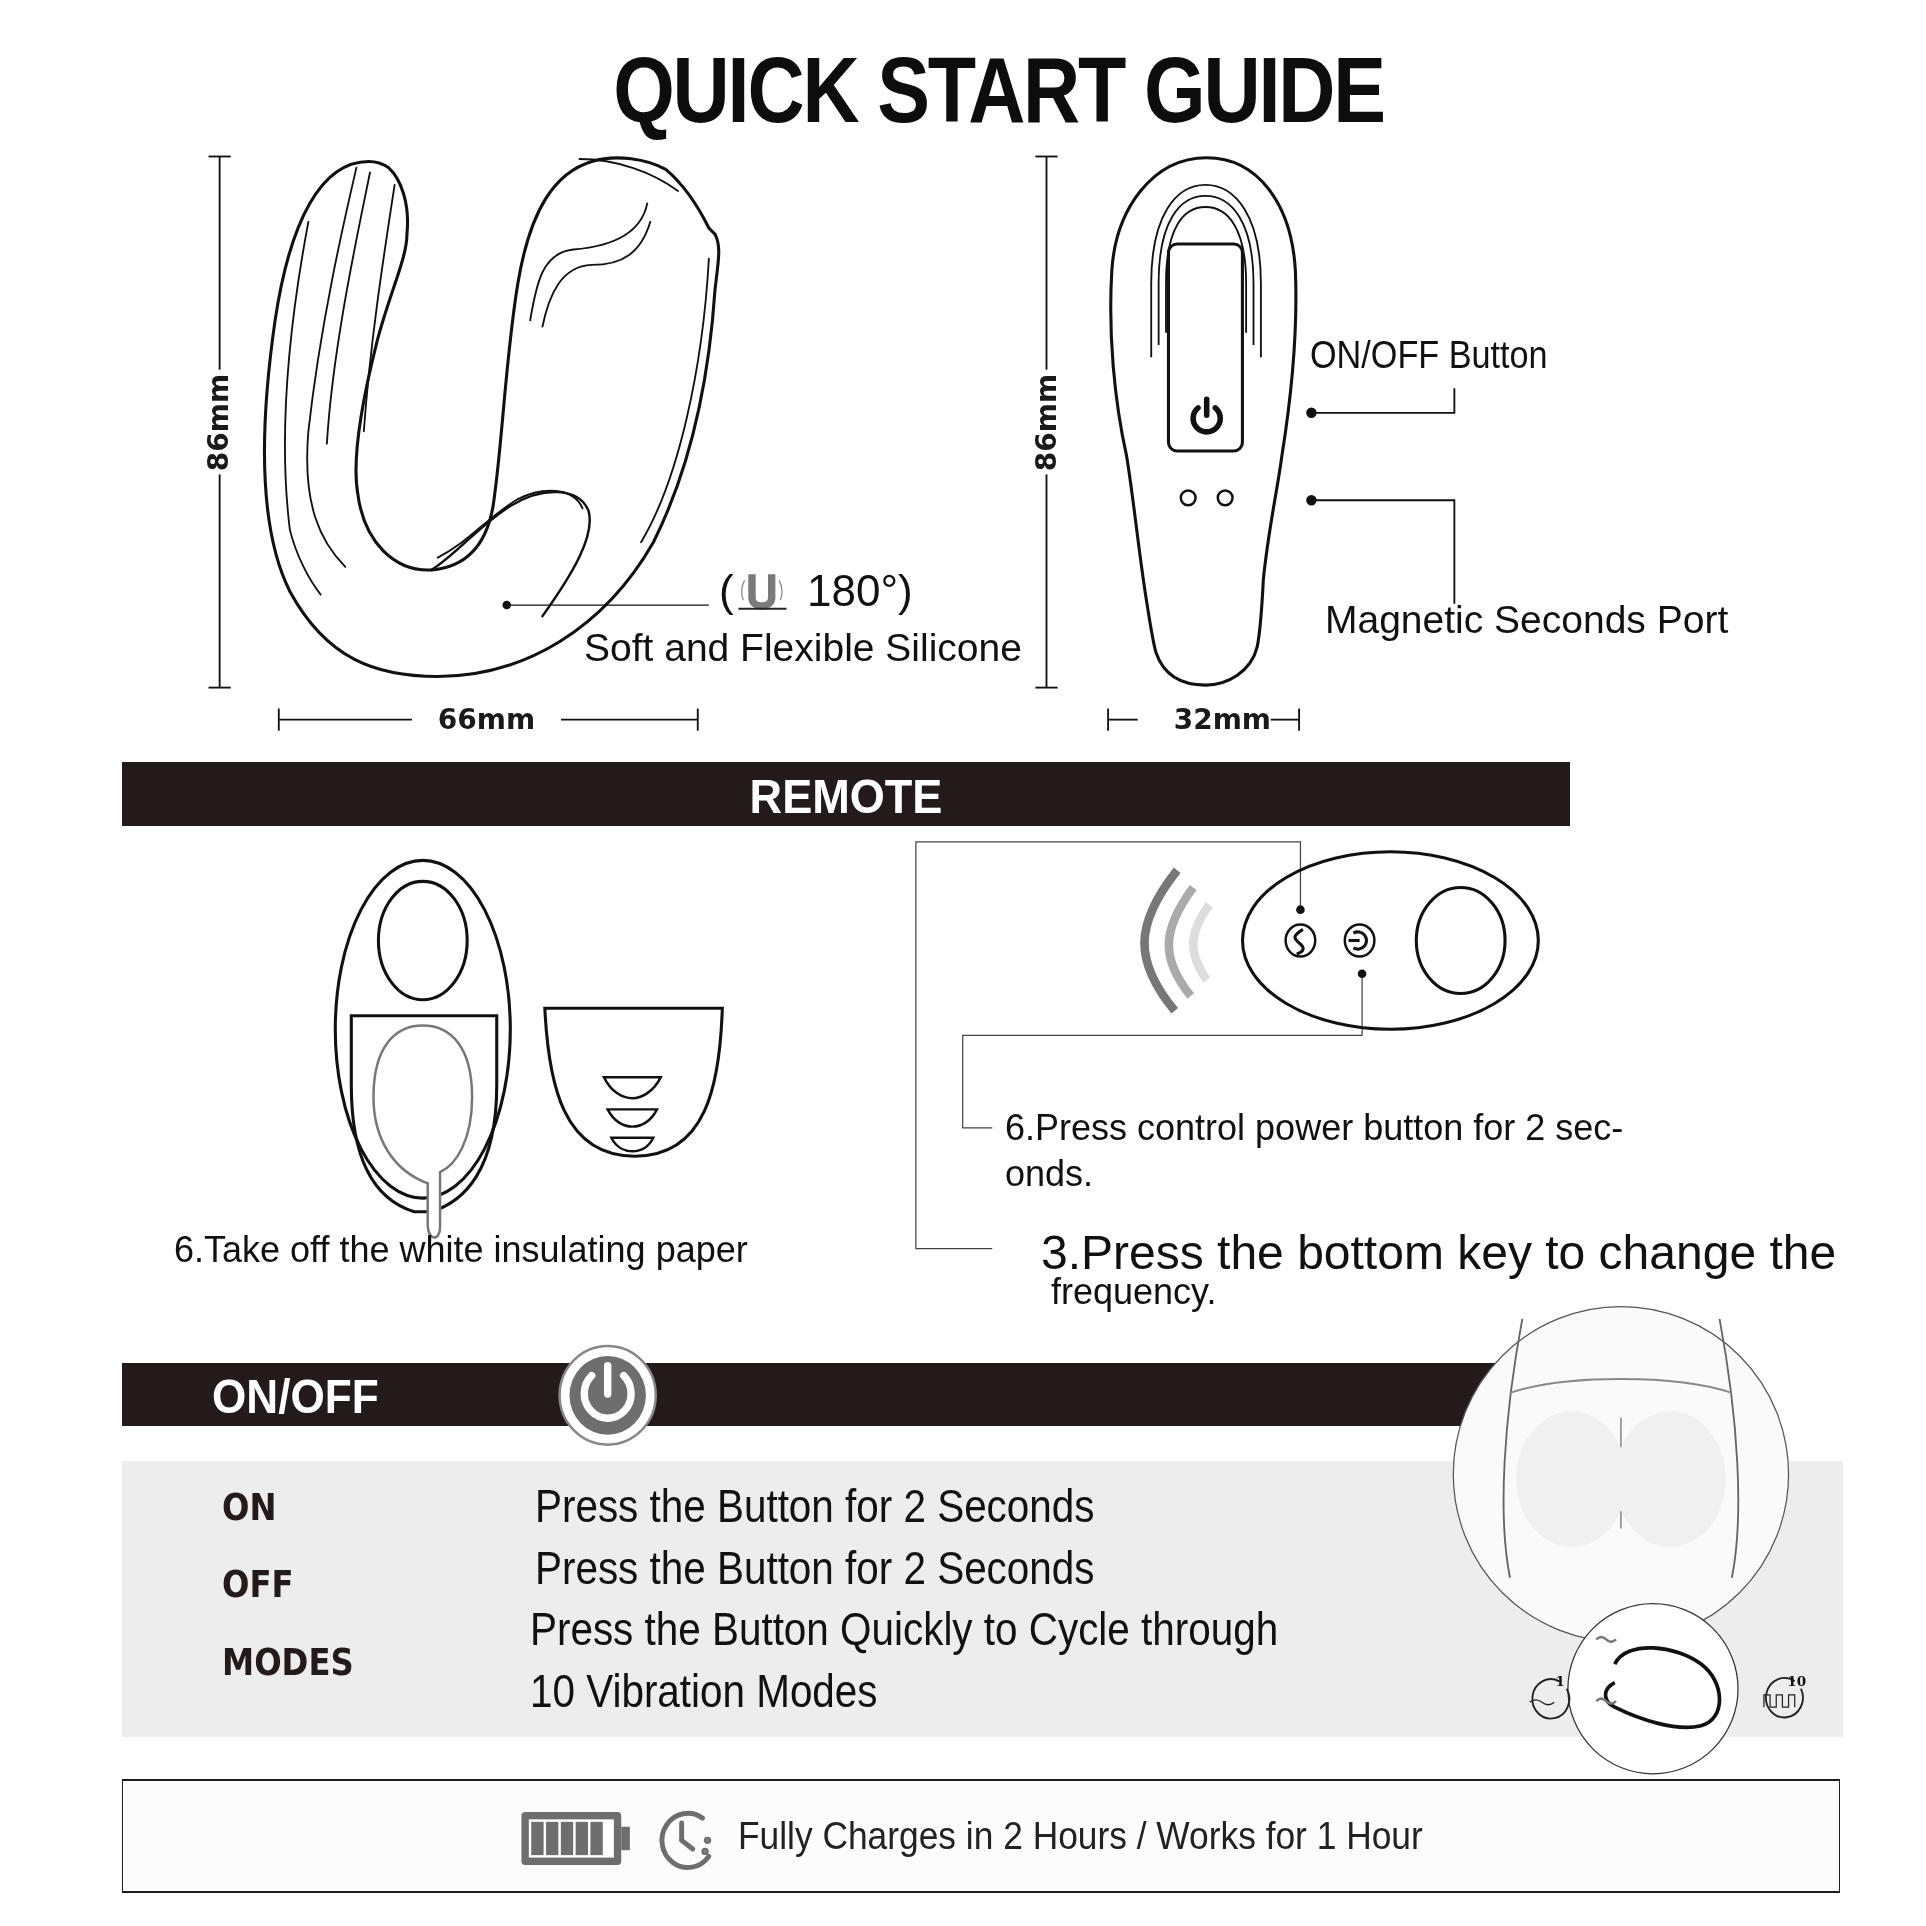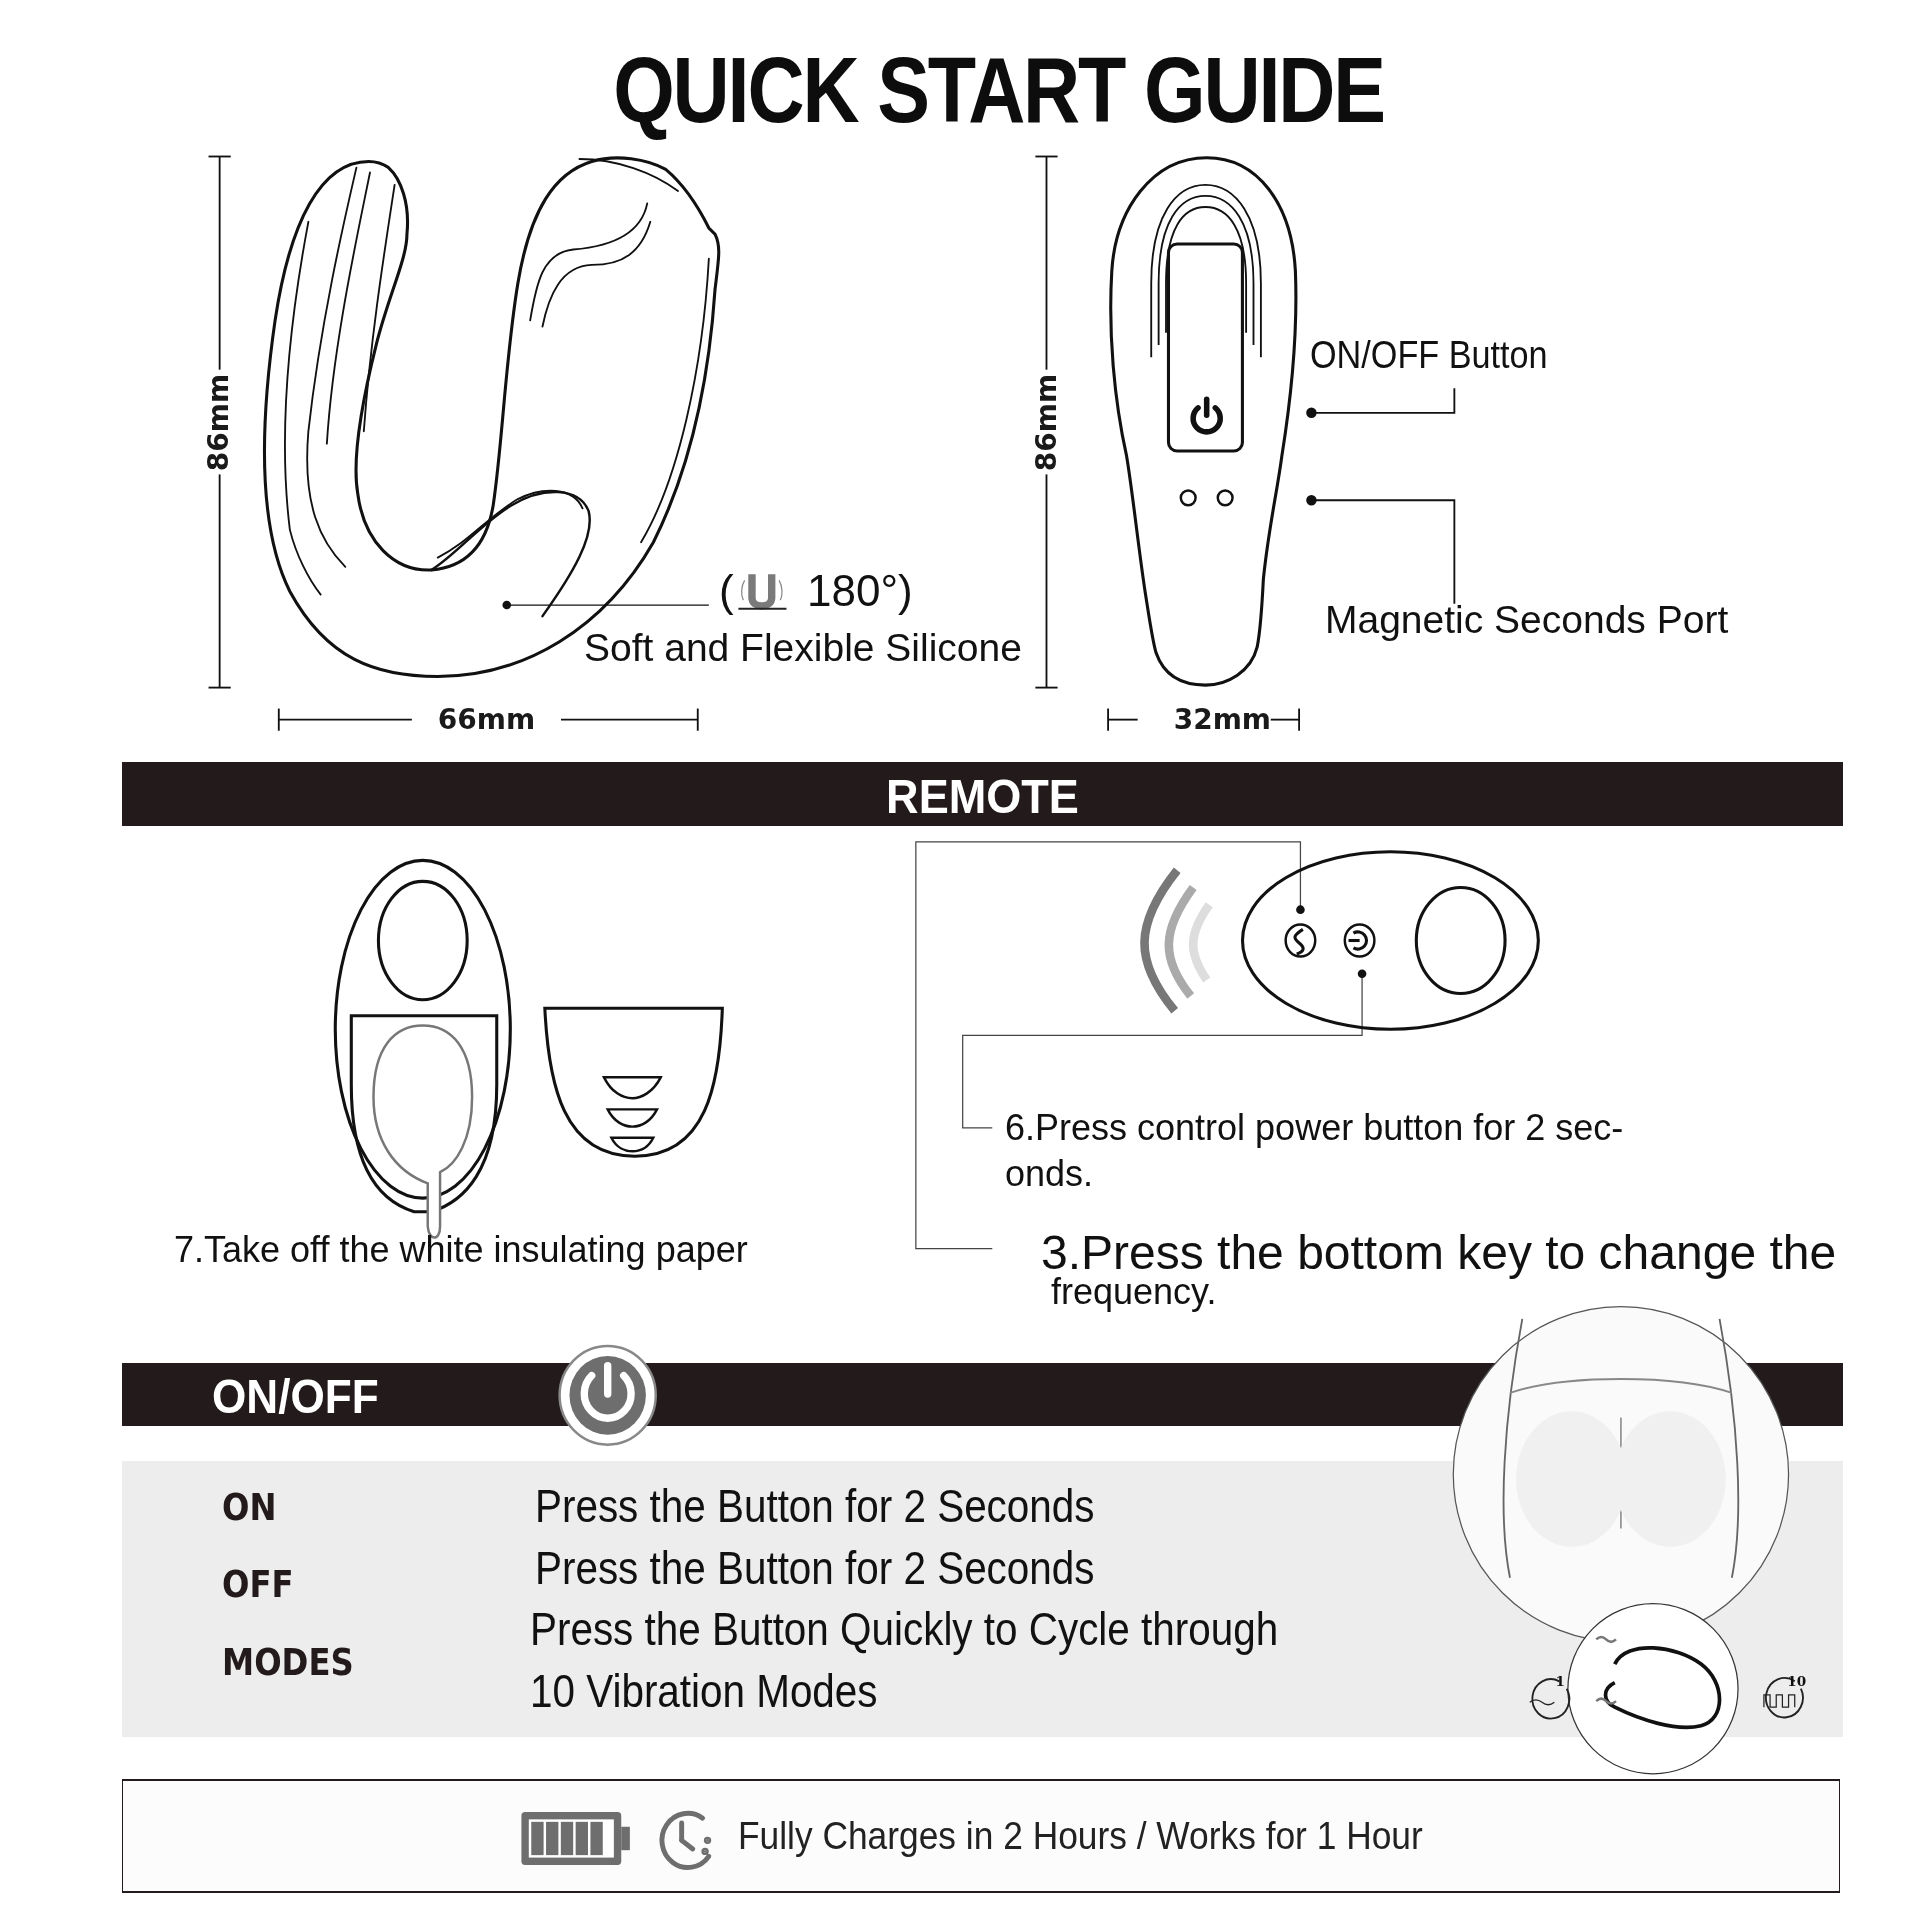--- a/index.html
+++ b/index.html
@@ -1,21 +1,21 @@
 <!DOCTYPE html>
 <html style="font-size:10px"><head>
 <meta charset="utf-8">
 <style>
   html,body{margin:0;padding:0;background:#fff;}
   body{width:1926px;height:1926px;position:relative;overflow:hidden;font-family:"Liberation Sans",sans-serif;color:#111;}
   .abs{position:absolute;}
   .title{left:0;width:1997px;top:38px;text-align:center;font-family:"Liberation Sans",sans-serif;font-weight:bold;font-size:92px;letter-spacing:-2.5px;color:#0d0d0d;transform:scaleX(0.86);transform-origin:999px 0;}
   .dimlabel{font-weight:bold;font-size:28px;color:#1a1a1a;font-family:"DejaVu Sans",sans-serif;}
   .thin{font-family:"Liberation Sans",sans-serif;font-weight:normal;color:#111;white-space:nowrap;}
-  .bar{left:122px;width:1721px;background:#231a1b;}
+  .bar{left:122px;width:1448px;background:#231a1b;}
   .bar-title{color:#fff;font-weight:bold;font-size:49px;font-family:"Liberation Sans",sans-serif;white-space:nowrap;}
   .panel{left:122px;top:1461px;width:1721px;height:276px;background:#eeeded;}
   .rowlabel{font-weight:bold;font-size:38px;color:#231a1b;font-family:"DejaVu Sans",sans-serif;transform:scaleX(0.85);transform-origin:0 0;}
   .rowdesc{font-size:47px;color:#111;font-family:"Liberation Sans",sans-serif;white-space:nowrap;transform:scaleX(0.86);transform-origin:0 0;}
   .box{left:122px;top:1779px;width:1716px;height:110px;border:2.5px solid #231a1b;border-left-width:1.8px;border-right-width:1.8px;background:#fdfcfc;}
   svg{position:absolute;left:0;top:0;}
 </style>
 </head>
 <body>
 
@@ -159,21 +159,21 @@
     <ellipse cx="2110" cy="1526" rx="24" ry="26"></ellipse>
     <path d="M2114 1508 C2098 1518 2098 1522 2108 1530 C2118 1538 2116 1544 2104 1548" stroke-width="5"></path>
   </g>
   <g stroke="#111" fill="none" stroke-width="4">
     <ellipse cx="2206" cy="1526" rx="24" ry="26"></ellipse>
     <path d="M2196 1514 A14 14 0 1 1 2196 1538" stroke-width="5"></path>
     <line x1="2188" y1="1526" x2="2206" y2="1526" stroke-width="5"></line>
   </g>
 </svg>
 
-<div class="abs thin" style="left:174px;top:1229px;font-size:36px;">7.Take off the white insulating paper</div>
+<div class="abs thin" style="left:174px;top:1229px;font-size:36px;">6.Take off the white insulating paper</div>
 <div class="abs thin" style="left:1005px;top:1107px;font-size:36px;">6.Press control power button for 2 sec-</div>
 <div class="abs thin" style="left:1005px;top:1153px;font-size:36px;">onds.</div>
 <div class="abs thin" style="left:1005px;top:1225px;font-size:48px;margin-left:36px;">3.Press the bottom key to change the</div>
 <div class="abs thin" style="left:1005px;top:1271px;font-size:36px;margin-left:46px;">frequency.</div>
 
 <div class="abs bar" style="top:1363px;height:63px;">
   <div class="bar-title" style="position:absolute;left:90px;top:5px;transform:scaleX(0.9);transform-origin:0 0;">ON/OFF</div>
 </div>
 <svg width="1926" height="1926" viewBox="0 0 3125 3125" style="pointer-events:none;">
   <g>

